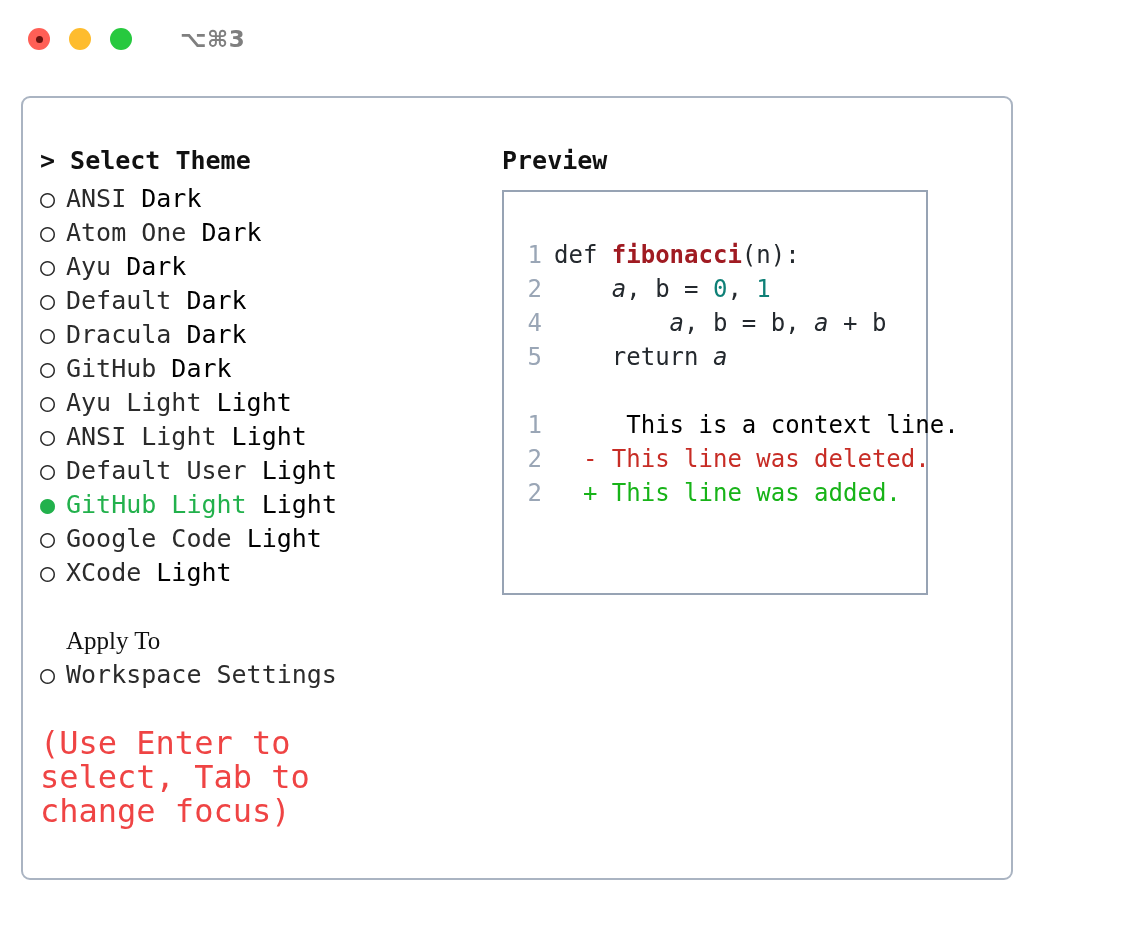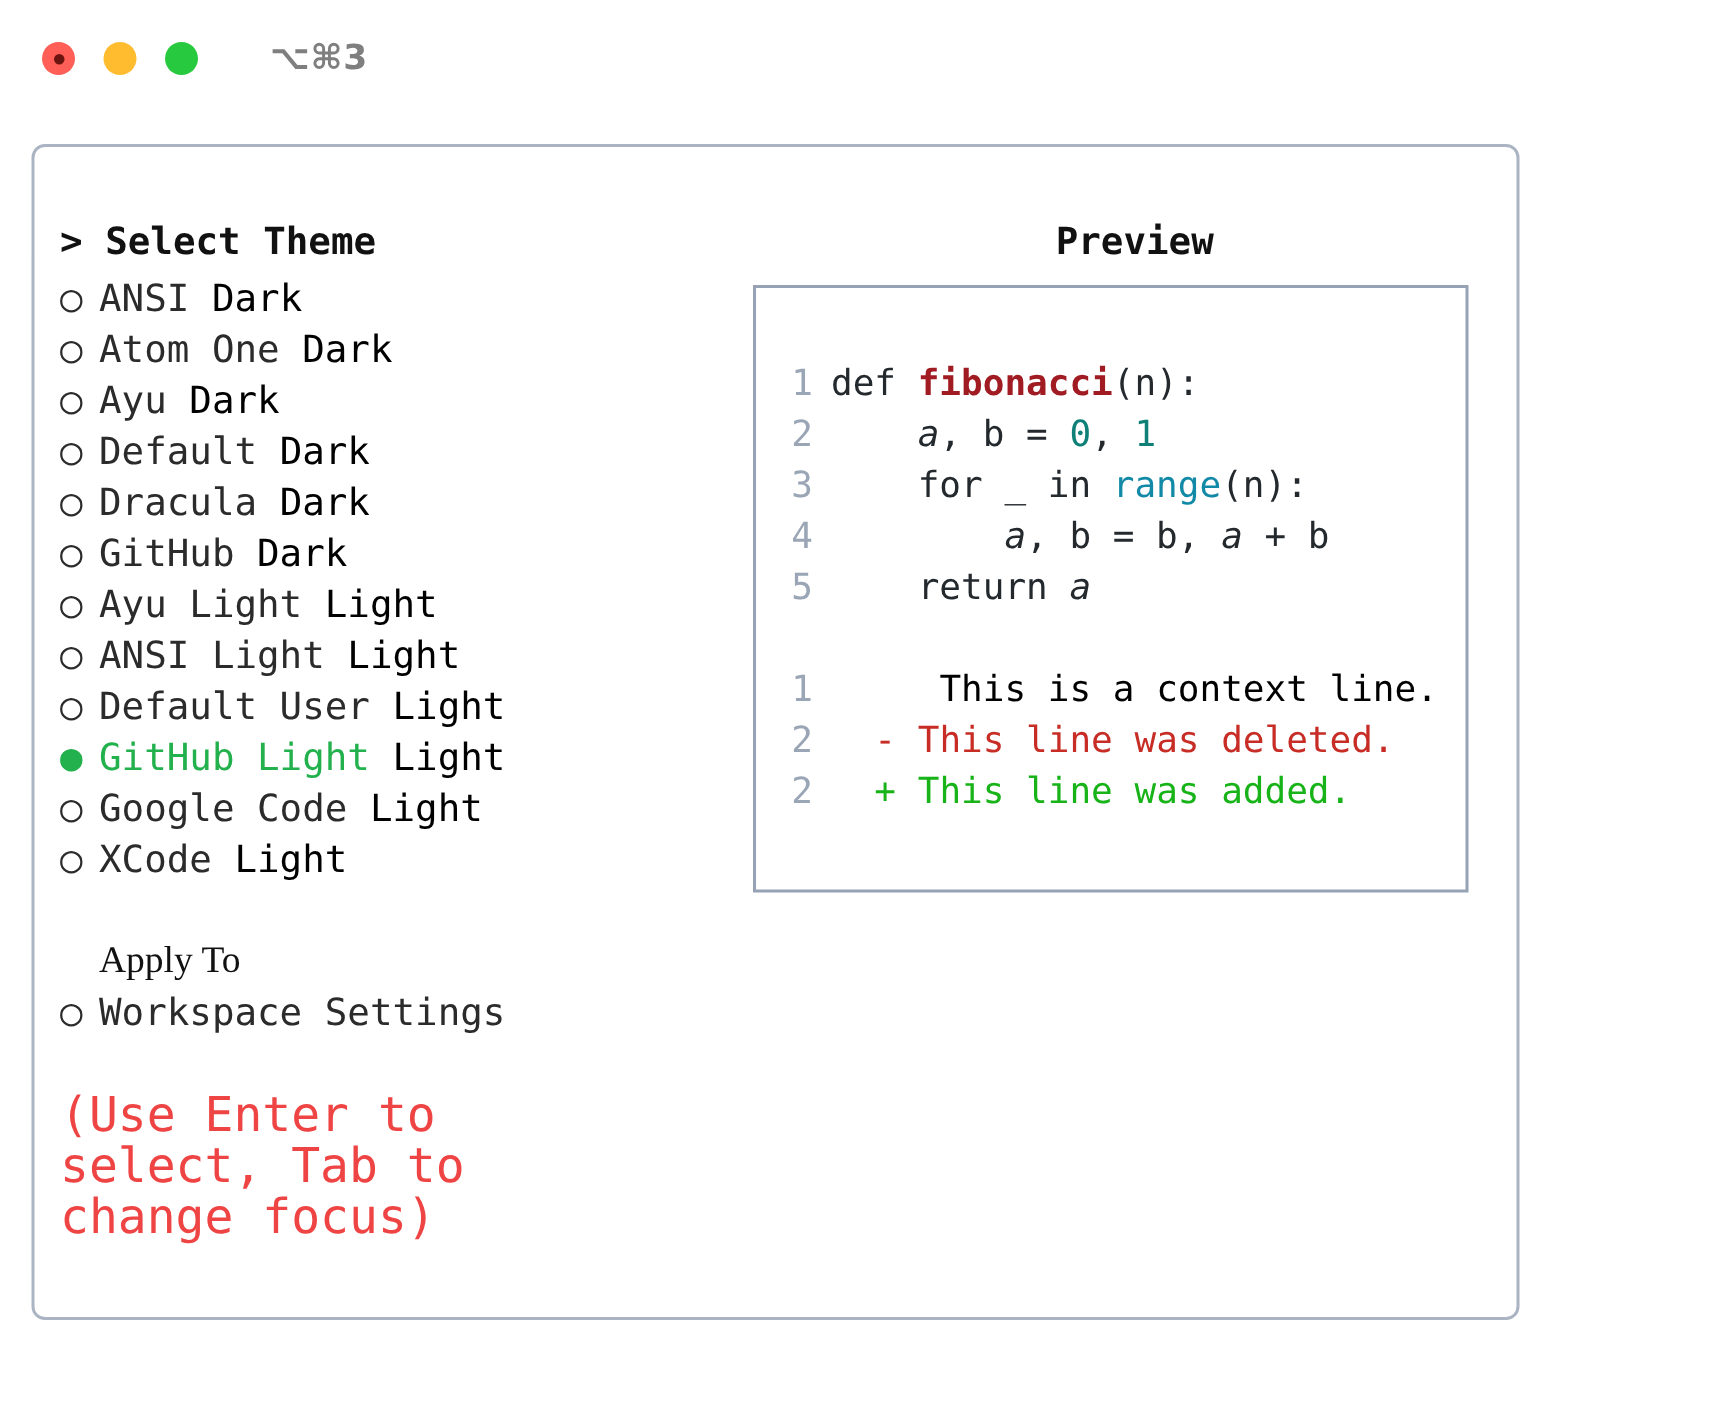--- a/index.html
+++ b/index.html
@@ -101,21 +101,20 @@
     line-height: 34px;
     white-space: pre;
     margin-bottom: 4px;
   }
   .preview-heading {
     font-size: 25px;
     font-weight: 700;
     color: #111111;
     line-height: 34px;
     margin-bottom: 12px;
-    text-align: center;
   }
   .row {
     font-size: 25px;
     line-height: 34px;
     color: #2b2b2b;
     white-space: pre;
     display: block;
   }
   .marker {
     display: inline-block;
@@ -141,21 +140,21 @@
     font-size: 32px;
     line-height: 34px;
     color: #ef4444;
     width: 400px;
   }
 
   
   .codebox {
     border: 2px solid #97a3b4;
     box-sizing: border-box;
-    width: 477px;
+    width: 426px;
     height: 405px;
     padding: 46px 0 0 16px;
     background: #ffffff;
   }
   .code-line {
     font-size: 24px;
     line-height: 34px;
     white-space: pre;
     color: #24292e;
   }
@@ -221,21 +220,20 @@
 
         <div class="hint">(Use Enter to select, Tab to change focus)</div>
       </div>
 
       <div class="col-right">
         <div class="preview-heading">Preview</div>
         <div class="codebox">
           <div id="code-block">
               <div class="code-line"><span class="ln">1</span><span class="kw">def </span><span class="fn">fibonacci</span><span class="kw">(n):</span></div>
               <div class="code-line"><span class="ln">2</span><span class="kw">    </span><span class="var">a</span><span class="kw">, </span><span class="kw">b</span><span class="kw"> = </span><span class="num">0</span><span class="kw">, </span><span class="num">1</span></div>
-              <div class="code-line"><span class="ln">3</span><span class="kw">    for _ in </span><span class="bi">range</span><span class="kw">(n):</span></div>
               <div class="code-line"><span class="ln">4</span><span class="kw">        </span><span class="var">a</span><span class="kw">, b = b, </span><span class="var">a</span><span class="kw"> + b</span></div>
               <div class="code-line"><span class="ln">5</span><span class="kw">    return </span><span class="var">a</span></div>
             </div>
           <div class="blank-line"></div>
           <div id="diff-block">
               <div class="code-line"><span class="ln">1</span><span class="diff-ctx">   </span><span class="diff-ctx">  This is a context line.</span></div>
               <div class="code-line"><span class="ln">2</span><span class="diff-del">  -</span><span class="diff-del"> This line was deleted.</span></div>
               <div class="code-line"><span class="ln">2</span><span class="diff-add">  +</span><span class="diff-add"> This line was added.</span></div>
             </div>
         </div>

